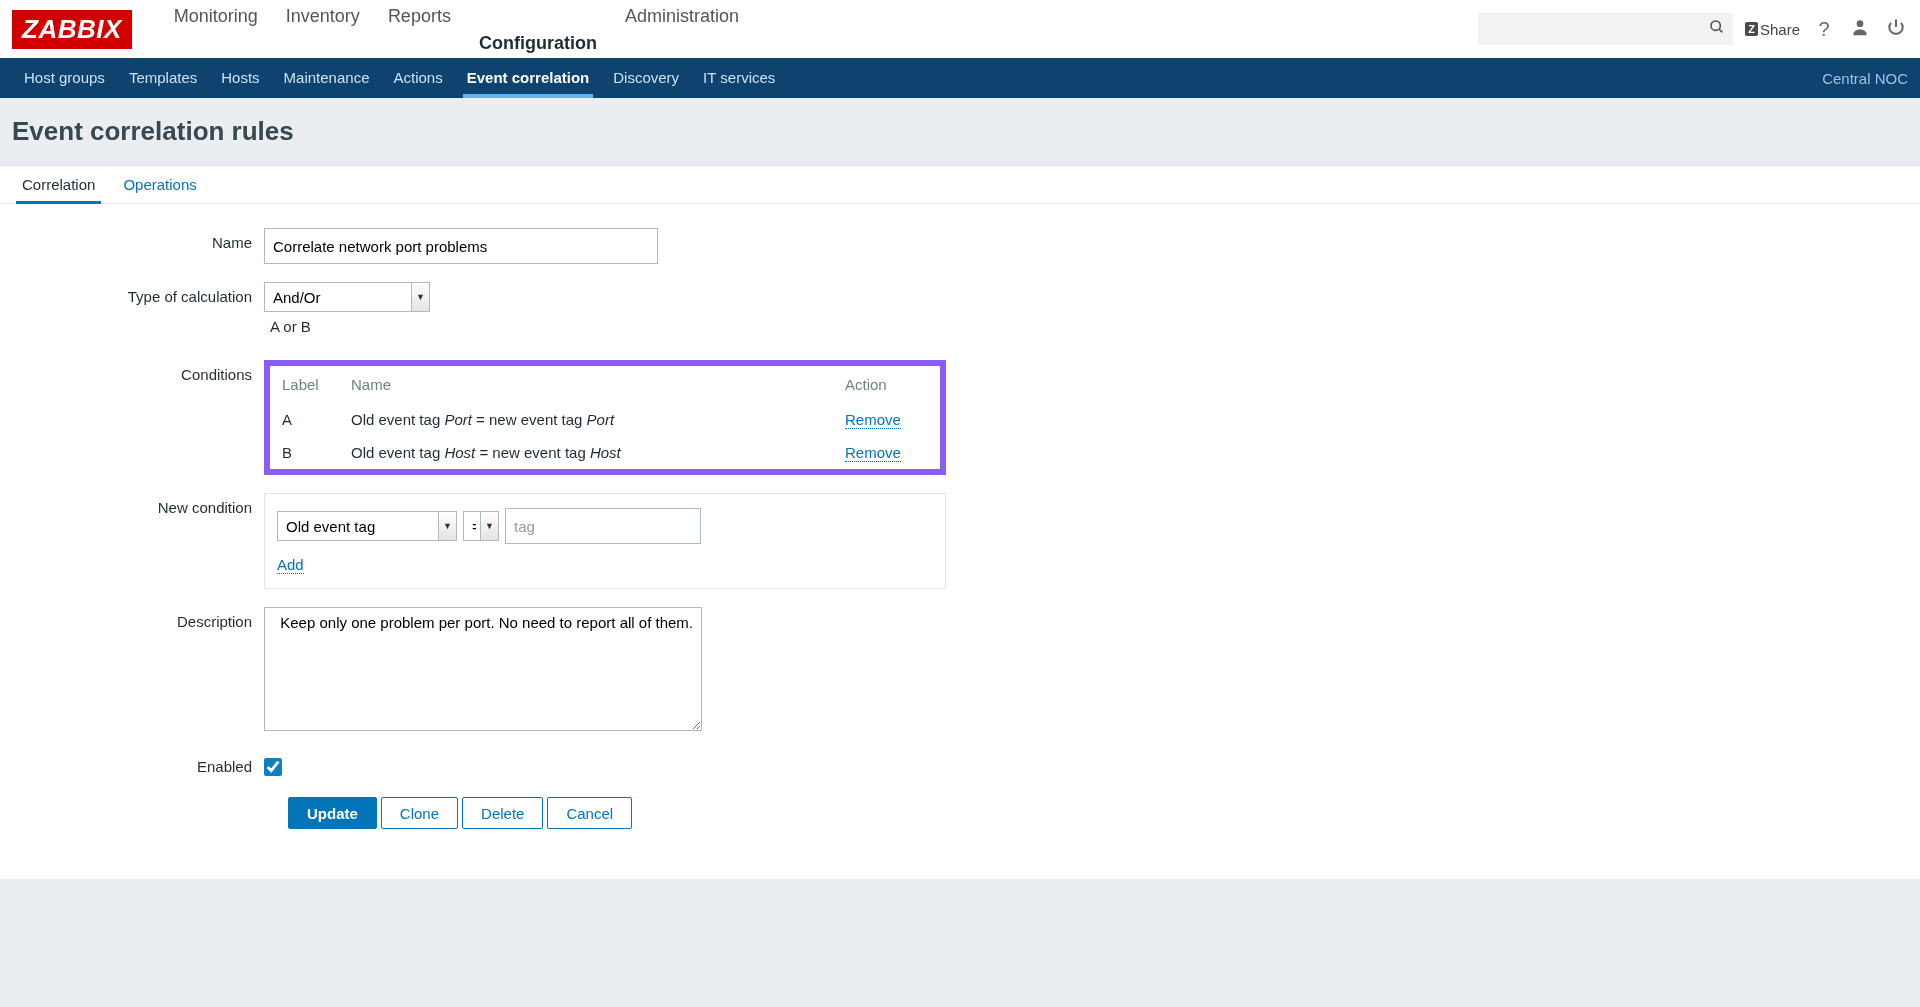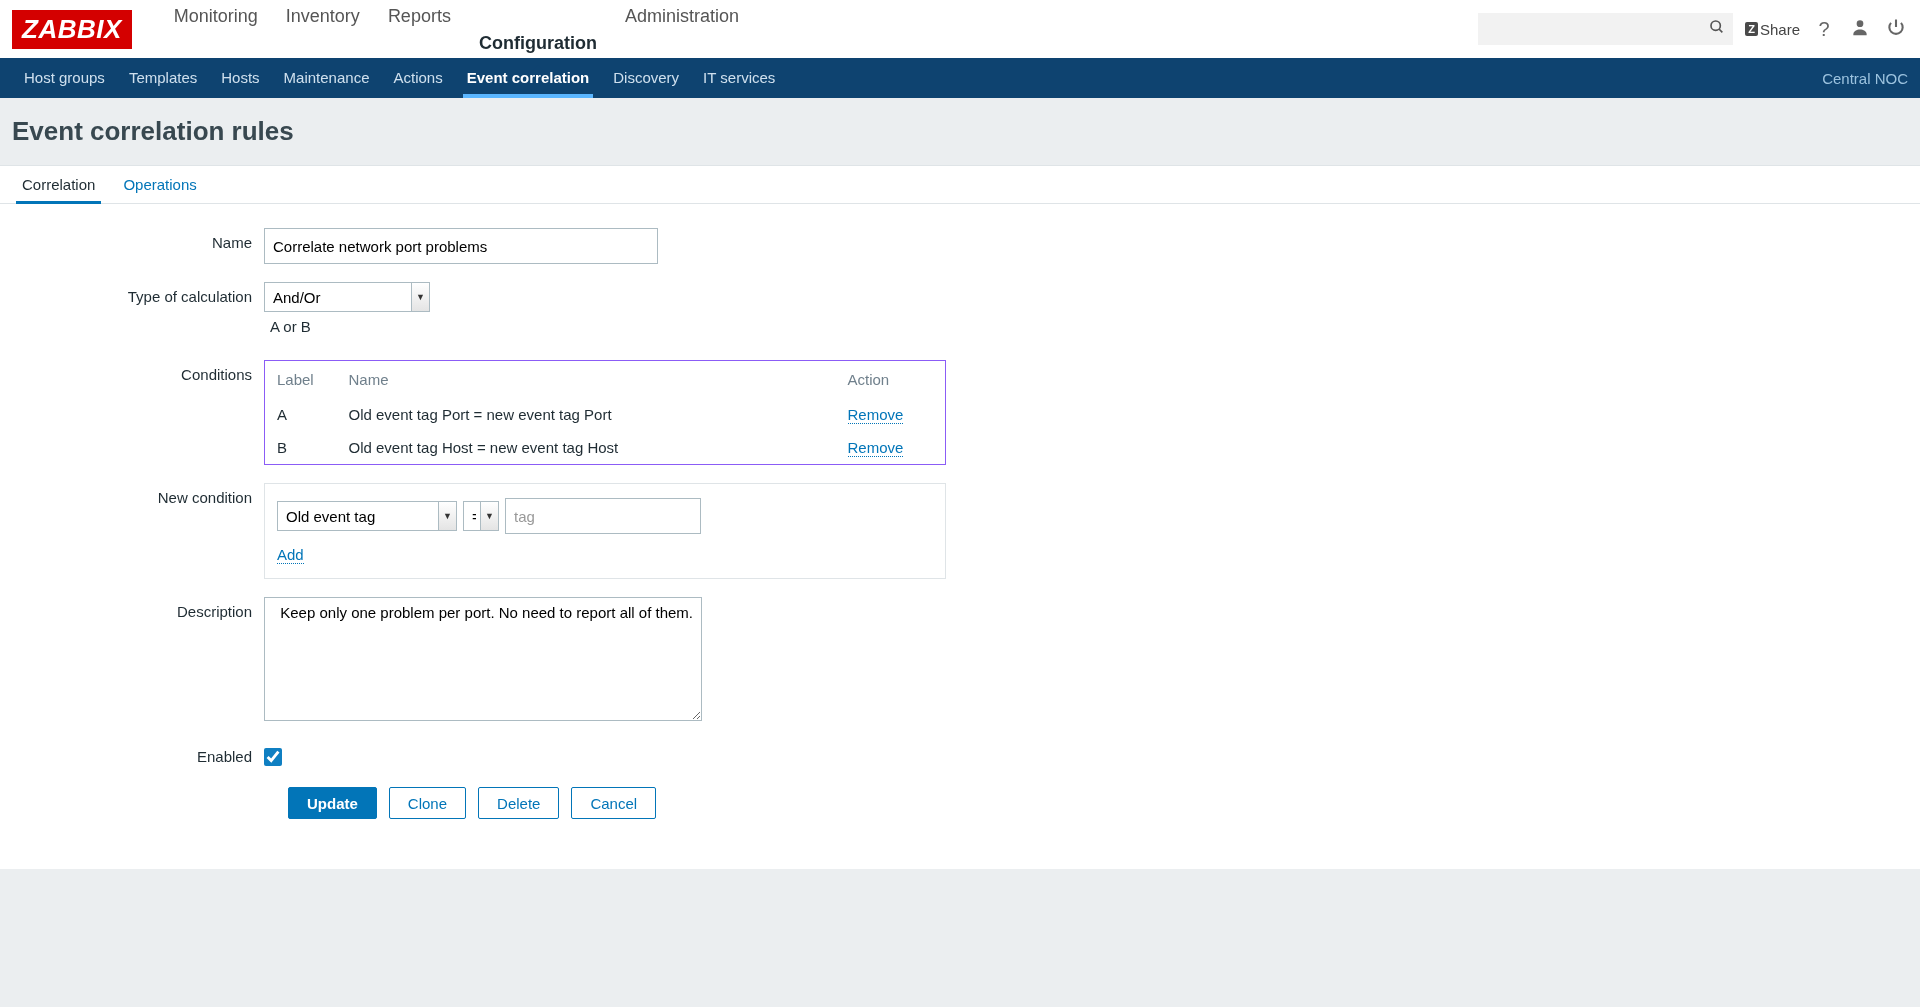--- a/index.html
+++ b/index.html
@@ -44,38 +44,38 @@
 .form-label { width: 248px; text-align: right; padding-right: 12px; padding-top: 6px; color: #1f2c33; font-size: 15px; }
 .form-field { flex: 0 0 auto; }
 .text-input { border: 1px solid #acbbc2; padding: 5px 8px; font-size: 15px; height: 36px; }
 .text-input.name-input { width: 394px; }
 .select { border: 1px solid #acbbc2; height: 30px; font-size: 15px; background: #fff; padding: 0 22px 0 8px; appearance: none; position: relative; }
 .select-wrap { position: relative; display: inline-block; }
 .select-arrow { position: absolute; right: 1px; top: 1px; bottom: 1px; width: 18px; background: linear-gradient(#fff,#e4e4e4); border-left: 1px solid #acbbc2; pointer-events: none; display: flex; align-items: center; justify-content: center; font-size: 9px; color: #333; }
 .calc-select { width: 166px; }
 .calc-result { margin-left: 6px; font-size: 15px; color: #1f2c33; line-height: 30px; }
 
-.conditions-table { border: 1px solid #8b5cf6; width: 682px; border-collapse: collapse; }
+.conditions-table { border: 6px solid #8b5cf6; width: 682px; border-collapse: collapse; }
 .conditions-table th { text-align: left; font-weight: normal; color: #70808c; font-size: 15px; padding: 10px 12px; }
 .conditions-table td { padding: 8px 12px; font-size: 15px; }
-.cond-italic { }
+.cond-italic { font-style: italic; }
 .remove-link { color: #0275b8; border-bottom: 1px dotted #0275b8; cursor: pointer; text-decoration: none; font-size: 15px; }
 .add-link { color: #0275b8; border-bottom: 1px dotted #0275b8; cursor: pointer; text-decoration: none; font-size: 15px; display: inline-block; margin-top: 12px; }
 
 .newcond-row { display: flex; gap: 6px; align-items: center; }
 .newcond-select1 { width: 180px; }
 .newcond-select2 { width: 36px; text-align: center; }
 .tag-input { width: 196px; }
 .tag-input::placeholder { color: #999; }
 
 .textarea { border: 1px solid #acbbc2; padding: 6px 8px; font-size: 15px; width: 438px; height: 124px; resize: both; font-family: inherit; text-align: right; }
 
 .checkbox { width: 18px; height: 18px; accent-color: #0f7fc2; }
 
-.buttons-row { display: flex; gap: 12px; padding-left: 24px; }
+.buttons-row { display: flex; gap: 4px; padding-left: 24px; }
 .btn { height: 32px; padding: 0 18px; font-size: 15px; border-radius: 2px; cursor: pointer; border: 1px solid #0275b8; background: #fff; color: #0275b8; }
 .btn-primary { background: #0275b8; color: #fff; font-weight: bold; }
 
 </style>
 </head>
 <body>
 
 <div class="topbar">
   <div class="logo">
     <span class="logo-text">ZABBIX</span>

